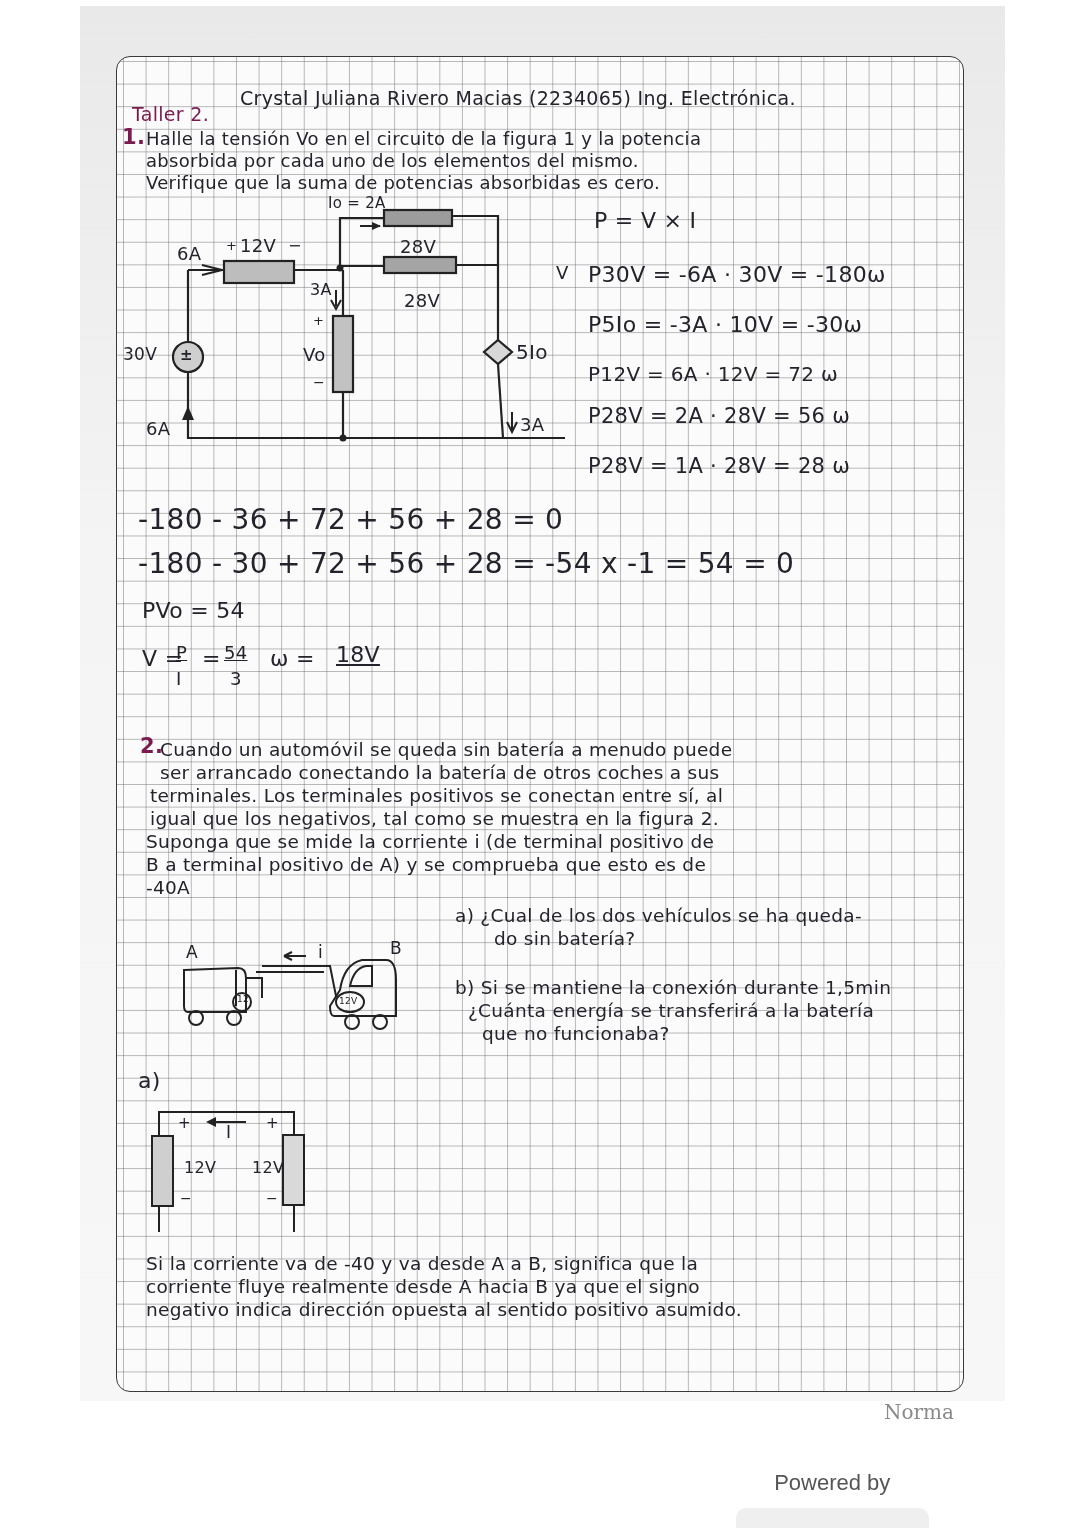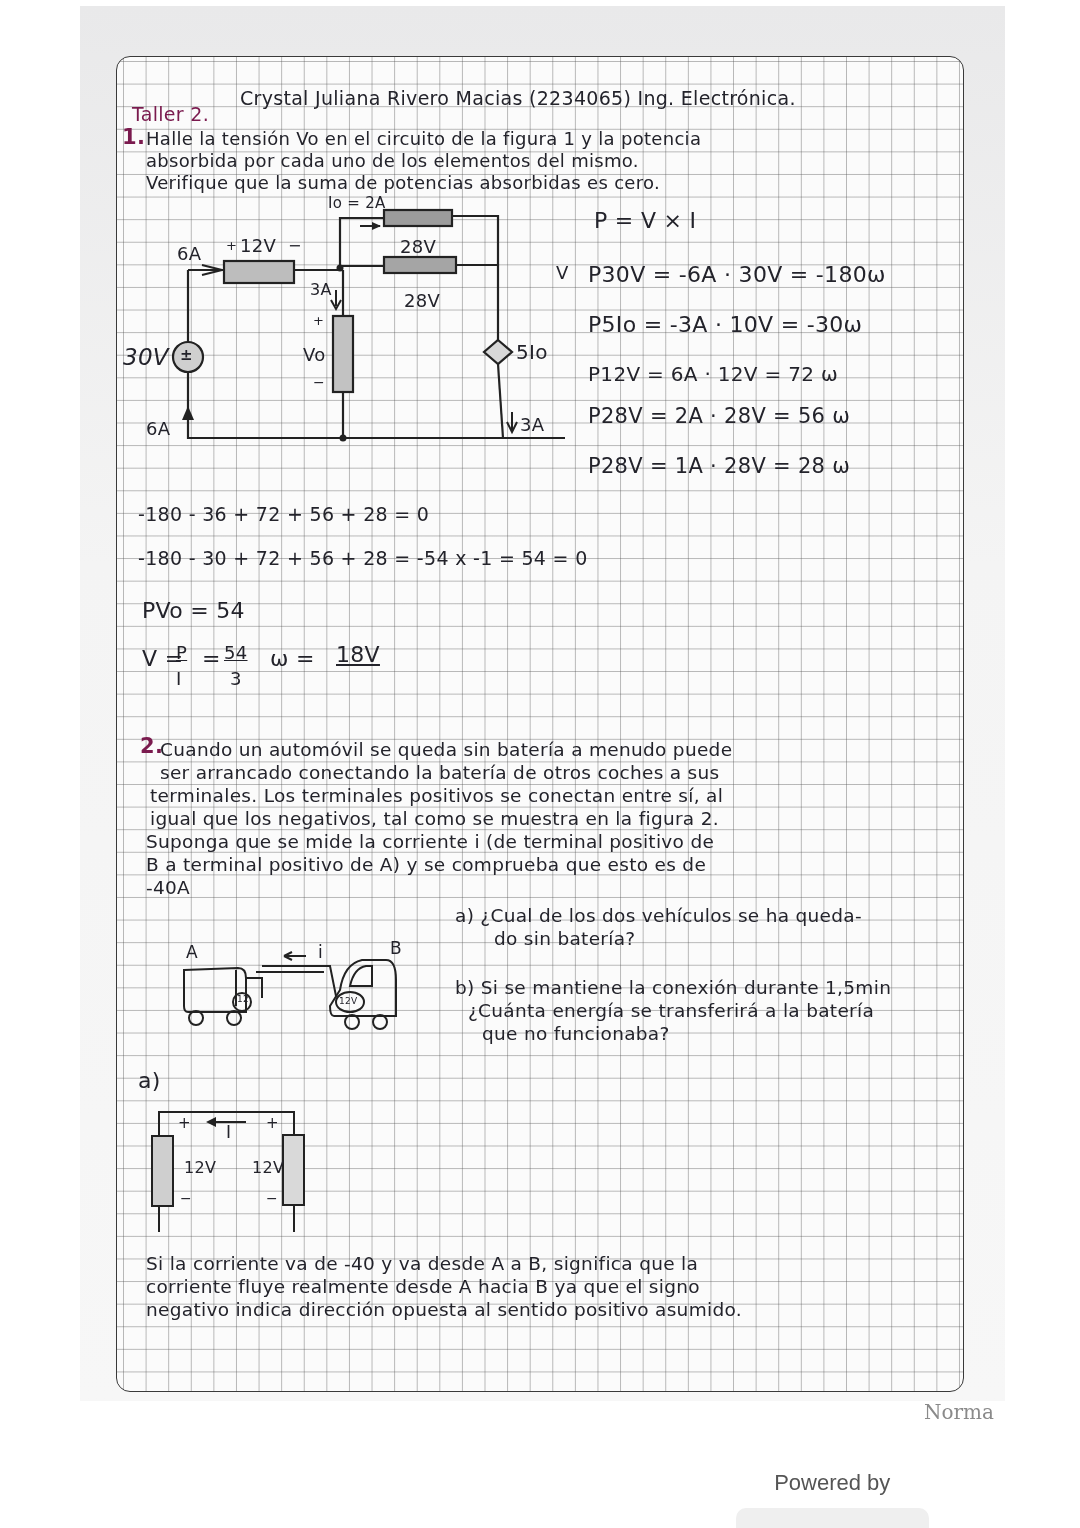--- a/index.html
+++ b/index.html
@@ -18,25 +18,25 @@
     background-image:
       linear-gradient(to right, rgba(90,90,90,0.42) 1px, transparent 1px),
       linear-gradient(to bottom, rgba(90,90,90,0.42) 1px, transparent 1px);
     background-size:22.6px 22.6px;
     background-position:6px 4px;
   }
   .hw { position:absolute; font-family:"DejaVu Sans", sans-serif; white-space:nowrap; color:#23232b; letter-spacing:0.3px; }
   .title { color:#7a1a4e; font-size:19px; }
   .q1 { font-size:18px; line-height:22px; }
   .eq { font-size:22px; }
-  .big { font-size:19px; }
+  .big { font-size:28px; }
   .para { font-size:18.5px; line-height:23px; }
   .num { color:#7a1a4e; font-weight:bold; }
   svg { position:absolute; overflow:visible; }
-  .footer-norma { position:absolute; left:884px; top:1400px; font-size:20px; color:#8a8a8a; font-family:"DejaVu Serif", serif;margin-left:40px; }
+  .footer-norma { position:absolute; left:884px; top:1400px; font-size:20px; color:#8a8a8a; font-family:"DejaVu Serif", serif; }
   .footer { position:absolute; left:736px; top:1470px; display:flex; align-items:center; gap:12px;flex-direction:column; }
   .powered { font-size:22px; color:#555; font-family:"Liberation Sans", sans-serif; }
   .cs-badge { display:flex; align-items:center; gap:10px; background:#efefef; border-radius:10px; padding:6px 12px; }
   .cs-logo { width:24px; height:28px; border-radius:6px; background:linear-gradient(180deg,#1d2a33 0%,#1d2a33 65%,#2bb39a 65%,#2bb39a 100%); color:#fff; font-weight:bold; font-size:14px; display:flex; align-items:center; justify-content:center; font-family:"Liberation Sans", sans-serif;margin-top:24px; }
   .cs-name { font-size:22px; color:#444; font-family:"Liberation Sans", sans-serif; font-weight:bold; }
 </style>
 </head>
 <body>
 
 <div class="scan"></div>
@@ -77,21 +77,21 @@
   <circle cx="188" cy="357" r="15" fill="#cfcfcf" stroke="#222" stroke-width="2.2"></circle>
   <circle cx="340" cy="268" r="3.5" fill="#222"></circle>
   <circle cx="343" cy="438" r="3.5" fill="#222"></circle>
   <path d="M182,420 L188,406 L194,420" fill="#222"></path>
   <path d="M202,265 L222,270 L202,275" fill="none" stroke="#222" stroke-width="2"></path>
   <path d="M360,226 L380,226" stroke="#222" stroke-width="2"></path>
   <path d="M372,222 L381,226 L372,230" fill="#222"></path>
   <path d="M336,290 L336,306 M331,300 L336,309 L341,300" stroke="#222" stroke-width="2" fill="none"></path>
   <path d="M512,412 L512,430 M507,422 L512,432 L517,422" stroke="#222" stroke-width="2" fill="none"></path>
 </svg>
-<div class="hw" style="left:123px;top:344px;font-size:23px;font-style:italic;">30V</div>
+<div class="hw" style="left:123px;top:344px;font-size:17px;">30V</div>
 <div class="hw" style="left:180px;top:346px;font-size:15px;font-weight:bold;">±</div>
 <div class="hw" style="left:146px;top:418px;font-size:18px;">6A</div>
 <div class="hw" style="left:177px;top:243px;font-size:18px;">6A</div>
 <div class="hw" style="left:226px;top:238px;font-size:13px;">+</div>
 <div class="hw" style="left:240px;top:235px;font-size:18px;">12V</div>
 <div class="hw" style="left:288px;top:236px;font-size:16px;">−</div>
 <div class="hw" style="left:328px;top:194px;font-size:15px;">Io = 2A</div>
 <div class="hw" style="left:400px;top:236px;font-size:18px;">28V</div>
 <div class="hw" style="left:404px;top:290px;font-size:18px;">28V</div>
 <div class="hw" style="left:310px;top:280px;font-size:16px;">3A</div>

